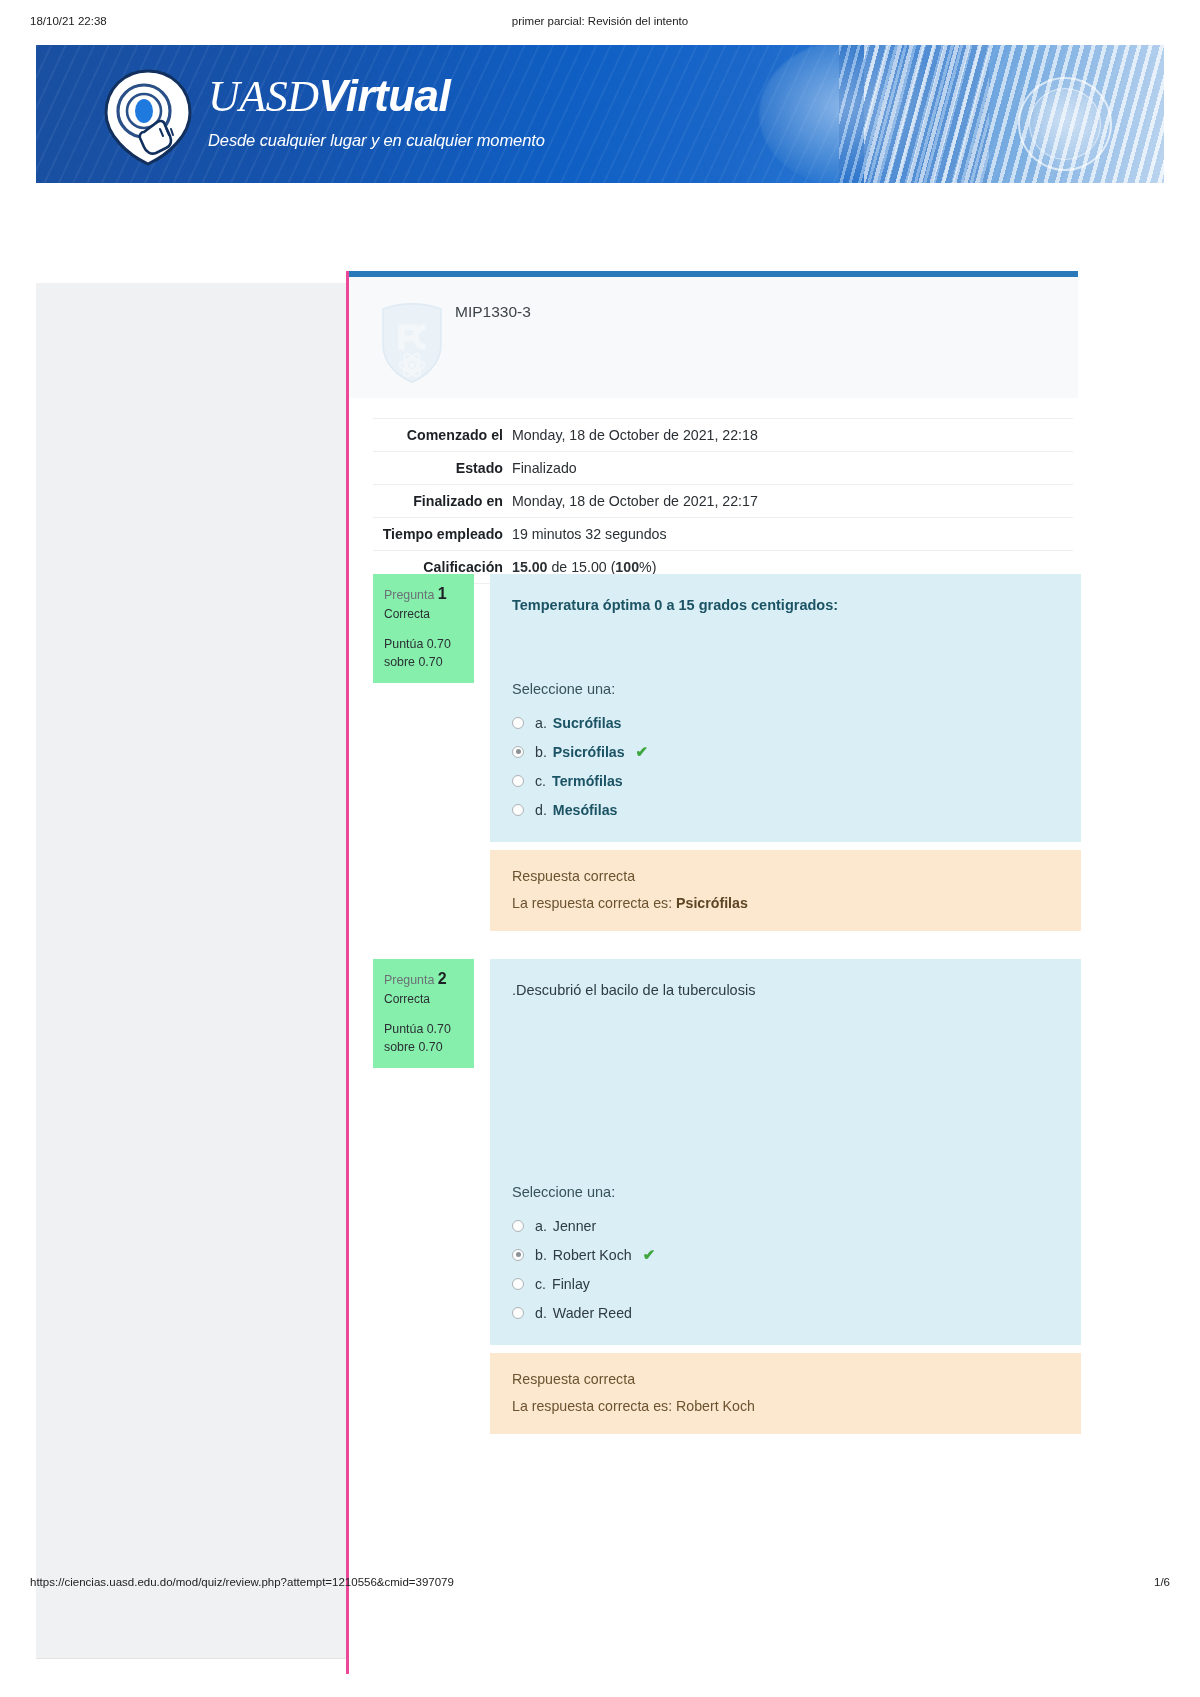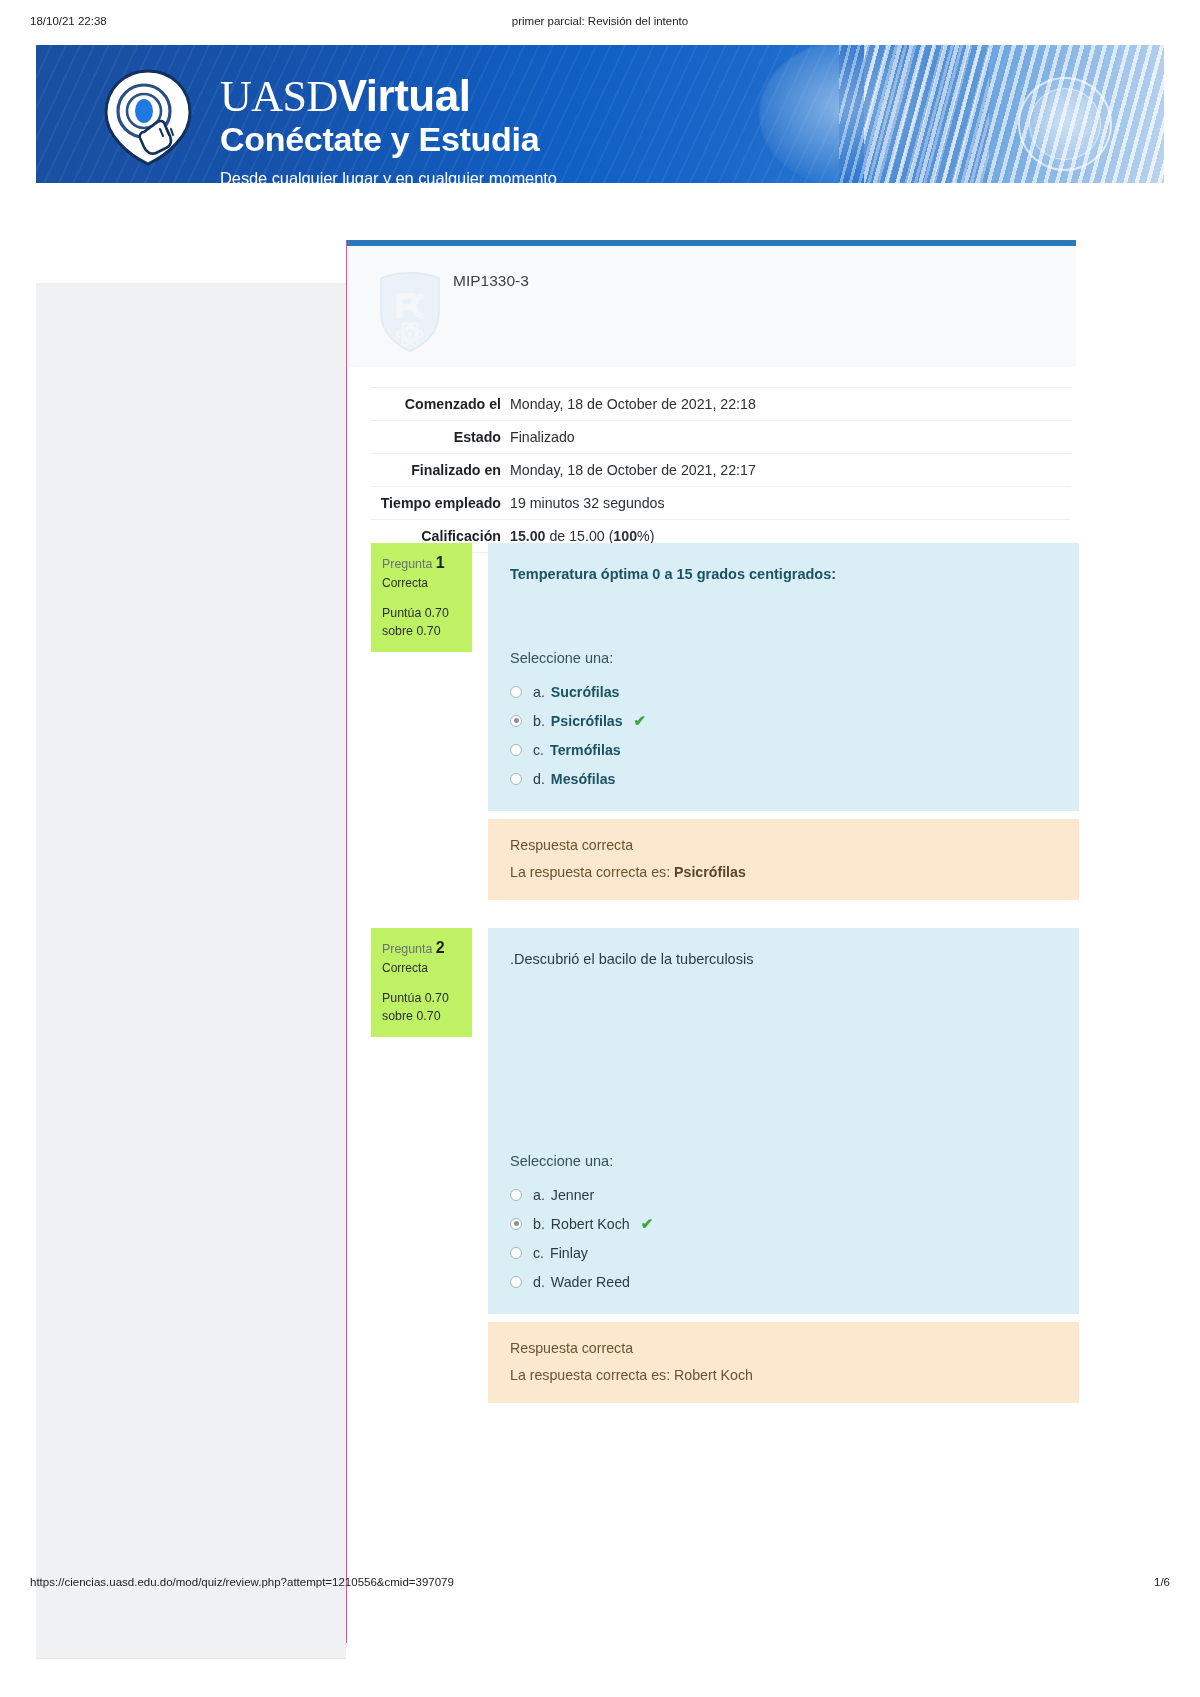--- a/index.html
+++ b/index.html
@@ -55,36 +55,36 @@
   }
   .banner .seal:after {
     content:""; position:absolute; inset:9px; border-radius:50%;
     border:1px solid rgba(255,255,255,.55);
     background: radial-gradient(circle at 50% 40%, rgba(255,255,255,.35), rgba(255,255,255,.05));
   }
 
   .logo-mark {
     position: absolute; left: 62px; top: 22px; width: 100px; height: 100px;
   }
-  .banner-text { position: absolute; left: 184px; top: 28px; }
+  .banner-text { position: absolute; left: 172px; top: 28px; font-style: italic; }
   .bt-line1 { font-size: 44px; line-height: 46px; color: #fff; letter-spacing: -0.5px; }
   .bt-line1 .serif { font-family: "Liberation Serif", serif; font-weight: 400; }
   .bt-line1 .bold { font-weight: 700; }
   .bt-line2 { font-size: 34px; line-height: 38px; font-weight: 700; color: #fff; letter-spacing: -0.3px; }
   .bt-line3 { font-size: 16.5px; line-height: 22px; color: #fff; letter-spacing: -0.1px; margin-top: 9px; }
 
   
   .left-col {
     position: absolute; left: 36px; top: 283px; width: 310px; height: 1375px;
     background: #f0f1f3;
   }
   .main-col {
-    position: absolute; left: 346px; top: 240px; width: 818px; height: 1403px;
+    position: absolute; left: 346px; top: 271px; width: 818px; height: 1403px;
     background: #ffffff;
-    border-left: 1px solid #ec4899;
+    border-left: 3px solid #ec4899;
   }
 
   
   .course-card {
     position: absolute; left: 0; top: 0; width: 729px; height: 127px;
     background: #f8f9fa;
     border-top: 6px solid #2a7ab9;
   }
   .course-shield {
     position: absolute; left: 29px; top: 25px; width: 68px; height: 82px; opacity: .30;
@@ -110,21 +110,21 @@
     text-align: left; vertical-align: top;
     font-size: 14.2px; font-weight: 400; color: #2b3034;
     padding: 6px 0 6px 0; line-height: 20px;
   }
   .summary td b { font-weight: 700; }
 
   
   .q-block { position: absolute; left: 0; width: 818px; }
   .q-info {
     position: absolute; left: 24px; top: 0; width: 101px;
-    background: #bef264; padding: 10px 11px 12px 11px;
+    background: #86efac; padding: 10px 11px 12px 11px;
   }
   .q-info .qi-num { font-size: 12.4px; color: #6b7276; line-height: 20px; }
   .q-info .qi-num b { font-size: 16px; color: #1d2125; font-weight: 700; }
   .q-info .qi-state { font-size: 12px; color: #2b3034; margin-top: 0; line-height: 18px; }
   .q-info .qi-pts { font-size: 12.4px; color: #2b3034; margin-top: 12px; line-height: 18px; }
 
   .q-body {
     position: absolute; left: 141px; top: 0; width: 591px;
     background: #daeef5;
     padding: 20px 22px 18px 22px;
@@ -185,21 +185,20 @@
     <circle cx="46" cy="44" r="17" fill="none" stroke="#2a4f86" stroke-width="2.6"></circle>
     <ellipse cx="46" cy="44" rx="9" ry="12" fill="#1f7ae0"></ellipse>
     <path d="M58 56 c3-3 8-3 9 2 l5 11 c2 5 1 10-4 12 l-10 5 c-5 2-10-1-12-6 l-4-9 c-1-3 1-6 4-6 z" fill="#ffffff" stroke="#12305e" stroke-width="2.6"></path>
     <path d="M62 62 l3 7 M68 61 l3 7 M73 62 l2 6" stroke="#12305e" stroke-width="2" fill="none" stroke-linecap="round"></path>
   </svg>
 
   <div class="banner-text">
     <div class="bt-line1">
       <span class="serif">UASD</span><span class="bold">Virtual</span>
     </div>
-    <div class="bt-line2">Conéctate y Estudia</div>
     <div class="bt-line3">Desde cualquier lugar y en cualquier momento</div>
   </div>
 </div>
 
 <div class="left-col"></div>
 
 <div class="main-col">
 
   <div class="course-card">
     <svg class="course-shield" viewBox="0 0 80 96">

